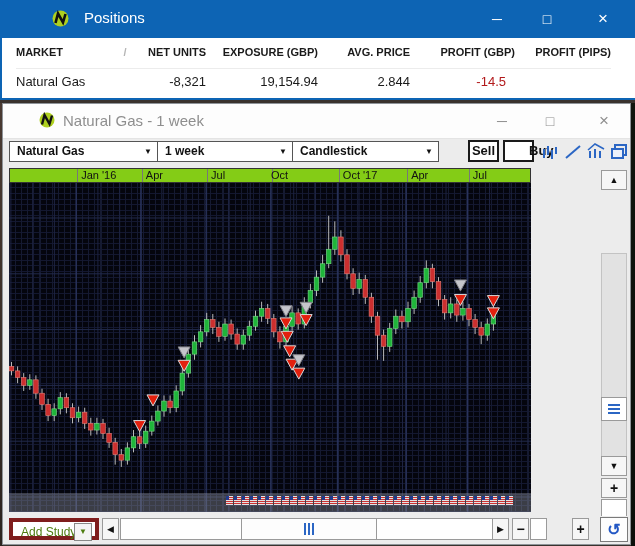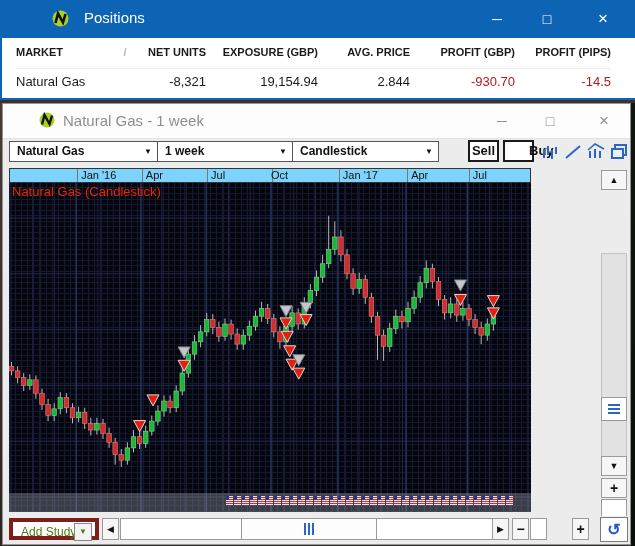--- a/index.html
+++ b/index.html
@@ -42,21 +42,21 @@
   .dd{position:absolute;top:3px;height:21px;background:#fff;border:1px solid #555;box-sizing:border-box;font-size:12px;font-weight:bold;color:#111;line-height:19px;padding-left:7px;}
   .dd .caret{position:absolute;right:5px;top:0;font-size:8px;color:#111;line-height:19px;}
   #dd-market{left:6px;width:149px;}
   #dd-period{left:154px;width:136px;}
   #dd-type{left:289px;width:147px;}
   .trade-btn{position:absolute;top:2px;height:22px;background:#fff;border:2px solid #1a1a1a;box-sizing:border-box;font-size:13px;font-weight:bold;color:#111;text-align:center;line-height:18px;}
   #sell-button{left:465px;width:31px;}
   #buy-button{left:500px;width:31px;padding-left:24px;}
   .tb-icon{position:absolute;top:4px;width:20px;height:19px;}
   
-  #date-strip{position:absolute;left:6px;top:64px;width:522px;height:15px;background:#7dd3fc;border:1px solid #333;box-sizing:border-box;overflow:hidden;}
+  #date-strip{position:absolute;left:6px;top:64px;width:522px;height:15px;background:#84cc16;border:1px solid #333;box-sizing:border-box;overflow:hidden;}
   .x-label{position:absolute;top:0;font-size:11px;color:#111;white-space:nowrap;}
   .x-sep{position:absolute;top:0;width:1px;height:15px;background:#777;}
   
   #chart-area{position:absolute;left:6px;top:79px;width:522px;height:329px;background-color:#04050d;
     background-image:
       repeating-linear-gradient(90deg,#151a31 0,#151a31 1px,transparent 1px,transparent 6.1px),
       repeating-linear-gradient(0deg,#131730 0,#131730 1px,transparent 1px,transparent 5.58px);}
   #series-label{position:absolute;left:3px;top:1px;font-size:13px;color:#ee2200;}
   
   #price-strip{position:absolute;left:528px;top:64px;width:68px;height:344px;background:#fbfbfb;border-left:1px solid #444;box-sizing:border-box;}
@@ -109,21 +109,20 @@
         <span class="c-avg">AVG. PRICE</span>
         <span class="c-pgbp">PROFIT (GBP)</span>
         <span class="c-pips">PROFIT (PIPS)</span>
       </div>
       <div class="pos-row">
         <span class="c-market">Natural Gas</span>
         <span class="c-sort"></span>
         <span class="c-net">-8,321</span>
         <span class="c-exp">19,154.94</span>
         <span class="c-avg">2.844</span>
-        <span class="c-pgbp neg">-930.70</span>
         <span class="c-pips neg">-14.5</span>
       </div>
       <div id="pos-side">
         <div id="panel-menu-icon">
             <i></i>
             <i></i>
           </div>
         <div id="pos-scroll">
           <div id="pos-scroll-down">▼</div>
         </div>
@@ -196,21 +195,21 @@
     <div id="date-strip">
         <div class="x-sep" style="left: 67.16px;"></div>
         <div class="x-label" style="left: 71.16px;">Jan '16</div>
         <div class="x-sep" style="left: 131.82px;"></div>
         <div class="x-label" style="left: 135.82px;">Apr</div>
         <div class="x-sep" style="left: 197.09px;"></div>
         <div class="x-label" style="left: 201.09px;">Jul</div>
         <div class="x-sep" style="left: 261.75px;"></div>
         <div class="x-label" style="left: 261px;">Oct</div>
         <div class="x-sep" style="left: 328.85px;"></div>
-        <div class="x-label" style="left: 332.85px;">Jan '17</div>
+        <div class="x-label" style="left: 332.85px;">Oct '17</div>
         <div class="x-sep" style="left: 397.17px;"></div>
         <div class="x-label" style="left: 401.17px;">Apr</div>
         <div class="x-sep" style="left: 458.78px;"></div>
         <div class="x-label" style="left: 462.78px;">Jul</div>
       </div>
 
     <div id="chart-area">
       <svg id="chart-svg" width="522" height="329">
           <line x1="1.8899999999999864" y1="0" x2="1.8899999999999864" y2="329" stroke="#1e2442" stroke-width="1"></line>
           <line x1="23.646666666666654" y1="0" x2="23.646666666666654" y2="329" stroke="#1e2442" stroke-width="1"></line>
@@ -641,21 +640,20 @@
           <polygon points="277.09999999999997,176.196 289.09999999999997,176.196 283.09999999999997,187.196" fill="#e3200e" stroke="#d9d9d9" stroke-width="1"></polygon>
           <polygon points="283.81,171.732 295.81,171.732 289.81,182.732" fill="#c5c5cb" stroke="#83838a" stroke-width="1"></polygon>
           <polygon points="283.81,185.124 295.81,185.124 289.81,196.124" fill="#e3200e" stroke="#d9d9d9" stroke-width="1"></polygon>
           <polygon points="291.12999999999994,119.28000000000003 303.12999999999994,119.28000000000003 297.12999999999994,130.28000000000003" fill="#c5c5cb" stroke="#83838a" stroke-width="1"></polygon>
           <polygon points="291.12999999999994,131.556 303.12999999999994,131.556 297.12999999999994,142.556" fill="#e3200e" stroke="#d9d9d9" stroke-width="1"></polygon>
           <polygon points="445.4599999999999,96.96000000000001 457.4599999999999,96.96000000000001 451.4599999999999,107.96000000000001" fill="#c5c5cb" stroke="#83838a" stroke-width="1"></polygon>
           <polygon points="445.4599999999999,111.46799999999999 457.4599999999999,111.46799999999999 451.4599999999999,122.46799999999999" fill="#e3200e" stroke="#d9d9d9" stroke-width="1"></polygon>
           <polygon points="478.4,112.58400000000002 490.4,112.58400000000002 484.4,123.58400000000002" fill="#e3200e" stroke="#d9d9d9" stroke-width="1"></polygon>
           <polygon points="478.4,124.86000000000001 490.4,124.86000000000001 484.4,135.86" fill="#e3200e" stroke="#d9d9d9" stroke-width="1"></polygon>
         </svg>
-      <div id="series-label">Natural Gas (Candlestick)</div>
     </div>
 
 
     <div id="v-scroll">
       <div class="sq-btn" style="top:2px;">▲</div>
       <div id="v-track"></div>
       <div id="v-thumb">
           <span class="grip"></span>
         </div>
       <div class="sq-btn" style="top:288px;">▼</div>

